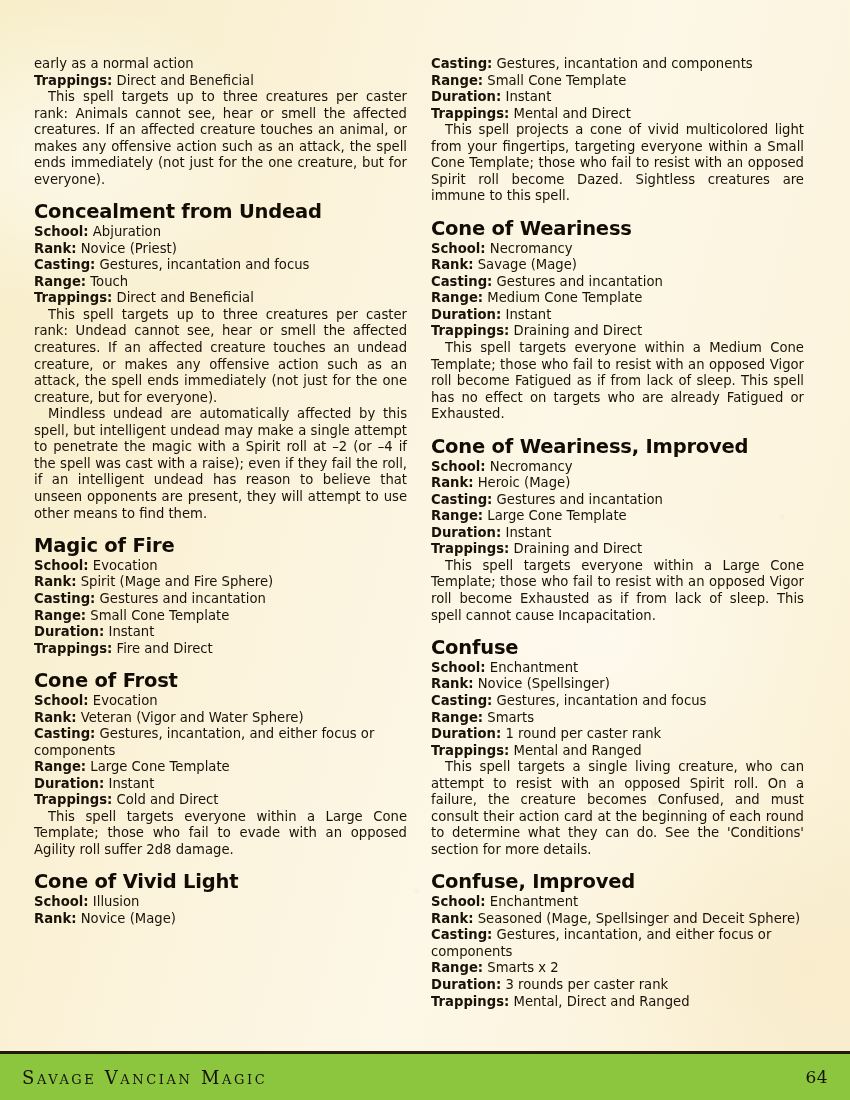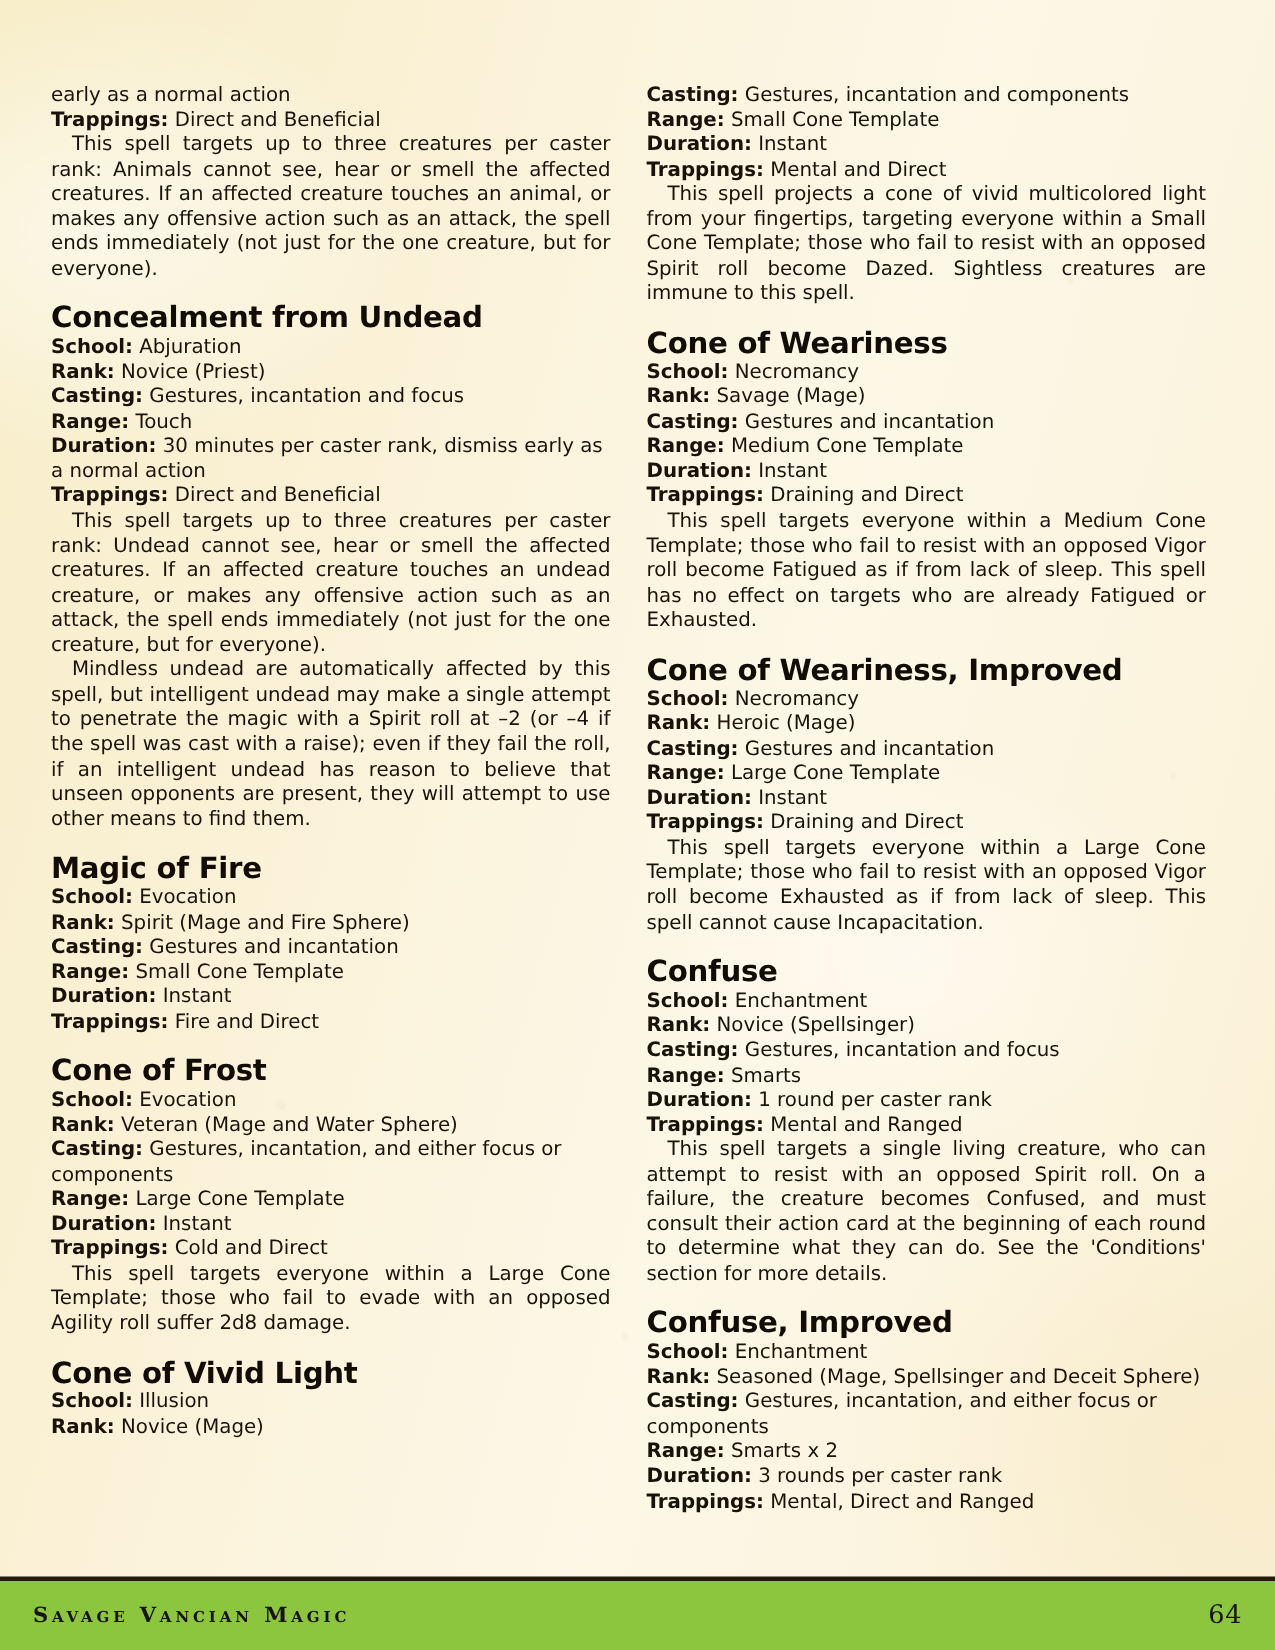--- a/index.html
+++ b/index.html
@@ -119,23 +119,23 @@
     z-index: 3;
     display: flex;
     align-items: center;
     justify-content: space-between;
     padding: 0 22px;
     box-sizing: border-box;
   }
   .footer-title {
     font-family: "DejaVu Serif", serif;
     font-variant: small-caps;
-    font-size: 14px;
+    font-size: 18px;
     letter-spacing: 2.6px;
-    font-weight: bold;
+    font-weight: normal;
     color: #17120a;
   }
   .footer-page {
     font-family: "DejaVu Serif", serif;
     font-size: 17px;
     font-weight: normal;
     color: #17120a;
     letter-spacing: 0.4px;
   }
 </style>
@@ -153,40 +153,39 @@
         <p class="stat"><span class="k">Trappings:</span> <span>Direct and Beneficial</span></p>
         <p class="para">This spell targets up to three creatures per caster rank: Animals cannot see, hear or smell the affected creatures. If an affected creature touches an animal, or makes any offensive action such as an attack, the spell ends immediately (not just for the one creature, but for everyone).</p>
       </div>
 
       <div class="spell">
         <h2 class="spell-title">Concealment from Undead</h2>
         <p class="stat"><span class="k">School:</span> <span>Abjuration</span></p>
         <p class="stat"><span class="k">Rank:</span> <span>Novice (Priest)</span></p>
         <p class="stat"><span class="k">Casting:</span> <span>Gestures, incantation and focus</span></p>
         <p class="stat"><span class="k">Range:</span> <span>Touch</span></p>
-        <p class="stat"><span class="k">Duration:</span> <span>30 minutes per caster rank, dismiss early as a normal action</span></p>
         <p class="stat"><span class="k">Trappings:</span> <span>Direct and Beneficial</span></p>
         <p class="para">This spell targets up to three creatures per caster rank: Undead cannot see, hear or smell the affected creatures. If an affected creature touches an undead creature, or makes any offensive action such as an attack, the spell ends immediately (not just for the one creature, but for everyone).</p>
         <p class="para">Mindless undead are automatically affected by this spell, but intelligent undead may make a single attempt to penetrate the magic with a Spirit roll at –2 (or –4 if the spell was cast with a raise); even if they fail the roll, if an intelligent undead has reason to believe that unseen opponents are present, they will attempt to use other means to find them.</p>
       </div>
 
       <div class="spell">
         <h2 class="spell-title">Magic of Fire</h2>
         <p class="stat"><span class="k">School:</span> <span>Evocation</span></p>
         <p class="stat"><span class="k">Rank:</span> <span>Spirit (Mage and Fire Sphere)</span></p>
         <p class="stat"><span class="k">Casting:</span> <span>Gestures and incantation</span></p>
         <p class="stat"><span class="k">Range:</span> <span>Small Cone Template</span></p>
         <p class="stat"><span class="k">Duration:</span> <span>Instant</span></p>
         <p class="stat"><span class="k">Trappings:</span> <span>Fire and Direct</span></p>
       </div>
 
       <div class="spell">
         <h2 class="spell-title">Cone of Frost</h2>
         <p class="stat"><span class="k">School:</span> <span>Evocation</span></p>
-        <p class="stat"><span class="k">Rank:</span> <span>Veteran (Mage and Water Sphere)</span></p>
+        <p class="stat"><span class="k">Rank:</span> <span>Veteran (Vigor and Water Sphere)</span></p>
         <p class="stat"><span class="k">Casting:</span> <span>Gestures, incantation, and either focus or components</span></p>
         <p class="stat"><span class="k">Range:</span> <span>Large Cone Template</span></p>
         <p class="stat"><span class="k">Duration:</span> <span>Instant</span></p>
         <p class="stat"><span class="k">Trappings:</span> <span>Cold and Direct</span></p>
         <p class="para">This spell targets everyone within a Large Cone Template; those who fail to evade with an opposed Agility roll suffer 2d8 damage.</p>
       </div>
 
       <div class="spell">
         <h2 class="spell-title">Cone of Vivid Light</h2>
         <p class="stat"><span class="k">School:</span> <span>Illusion</span></p>

